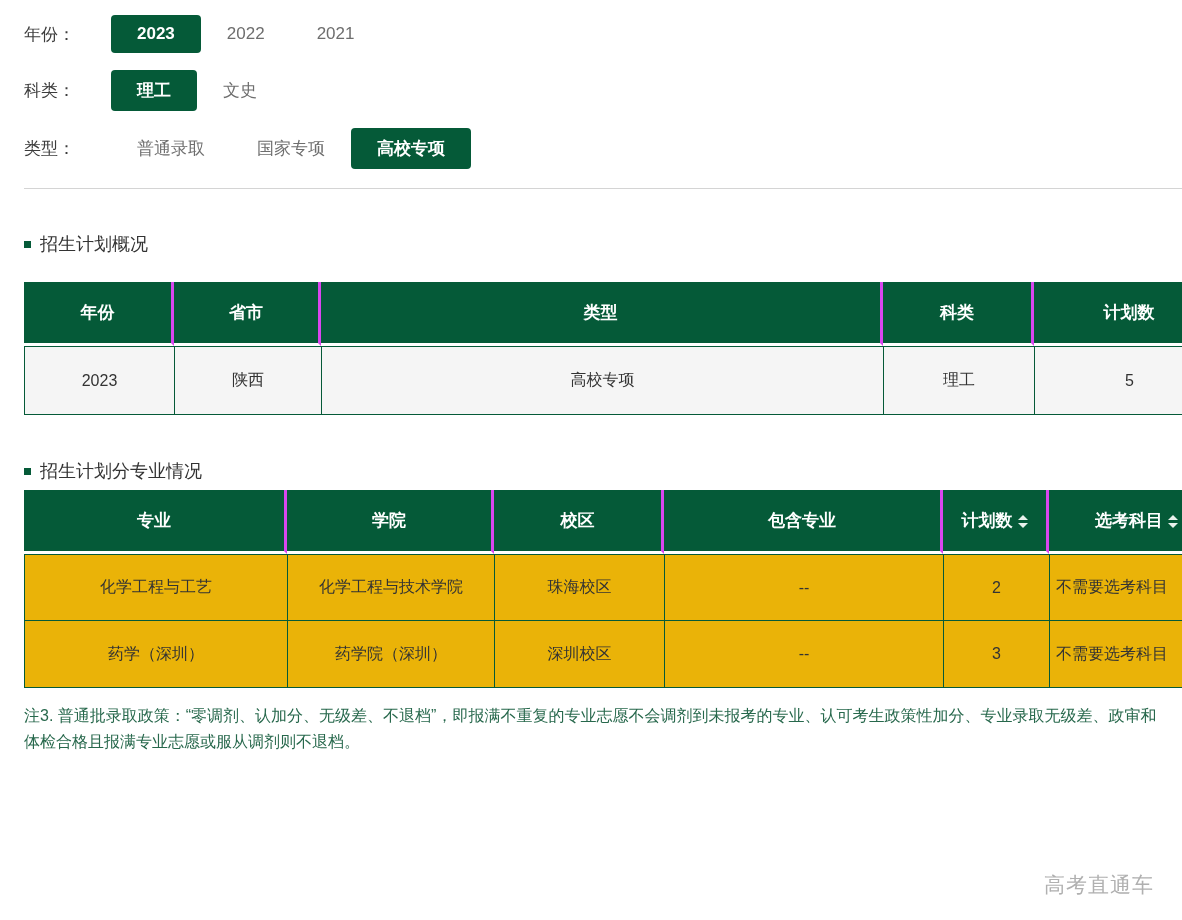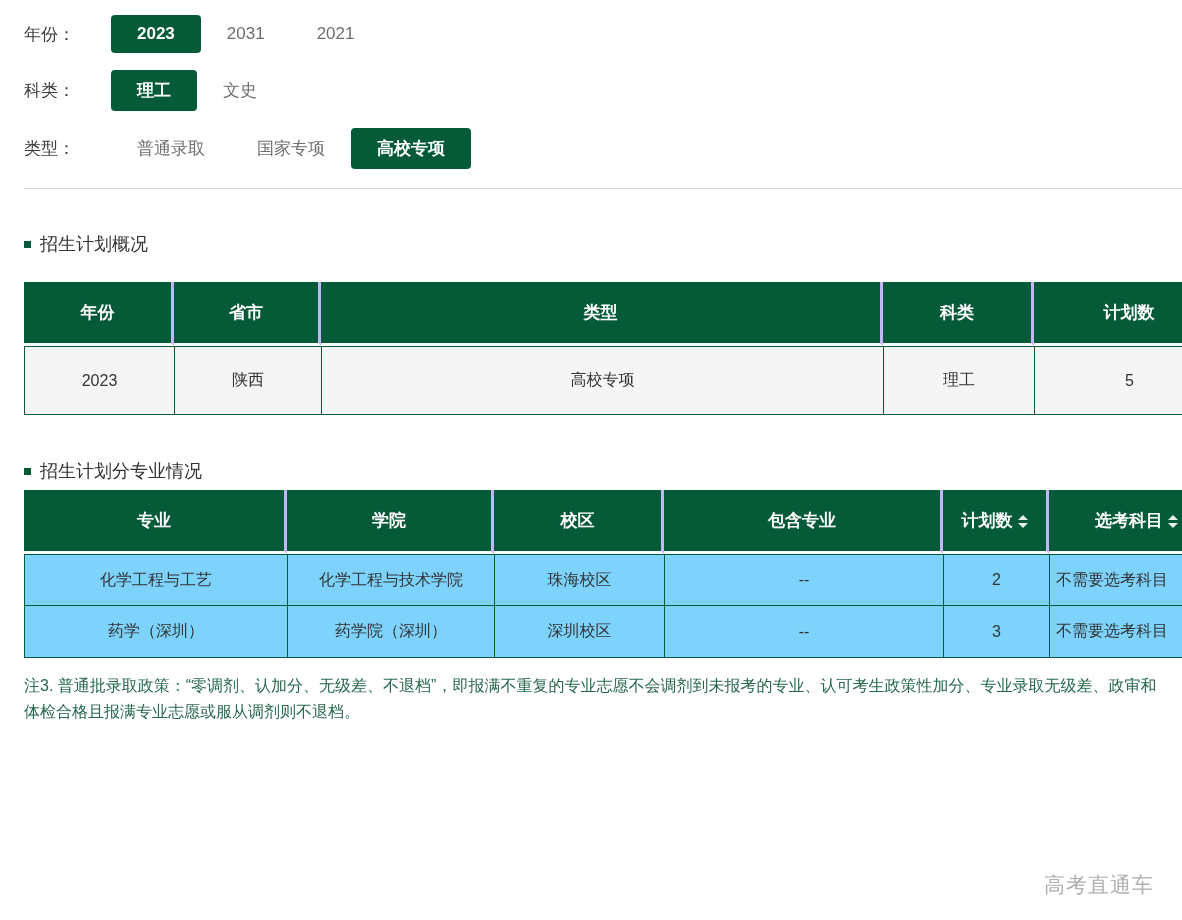--- a/index.html
+++ b/index.html
@@ -42,28 +42,28 @@
   }
 
   
   .table-wrap{width:1158px;overflow:hidden;}
   .table-wrap.t1{margin-top:26px;}
   .table-wrap.t2{margin-top:7px;}
   table{border-collapse:separate;border-spacing:0;table-layout:fixed;width:1200px;}
   th{
     background:var(--accent);color:#fff;font-weight:bold;font-size:17px;
     text-align:center;height:64px;
-    border-right:3px solid #c4b5fd;border-bottom:3px solid #fff;
+    border-right:3px solid #d946ef;border-bottom:3px solid #fff;
     padding:0;
   }
   th:last-child{border-right:none;}
   td{
-    font-size:16px;color:#333;text-align:center;background:#7dd3fc;
+    font-size:16px;color:#333;text-align:center;background:#eab308;
     border-left:1px solid var(--accent);border-bottom:1px solid var(--accent);
-    height:52px;padding:0 4px;
+    height:67px;padding:0 4px;
   }
   tbody tr:first-child td{border-top:1px solid var(--accent);}
   .t1 td{background:#f5f5f5;height:69px;}
   .t2 td.cell-subjects{text-align:left;padding-left:6px;}
 
   .sort{display:inline-flex;flex-direction:column;gap:3px;margin-left:5px;vertical-align:middle;}
   .sort i{display:block;width:0;height:0;border-left:5px solid transparent;border-right:5px solid transparent;}
   .sort .up{border-bottom:5px solid #e9f1ec;}
   .sort .down{border-top:5px solid #e9f1ec;}
 
@@ -78,21 +78,21 @@
 </style>
 </head>
 <body>
 
 <div class="page">
 
   <div class="filter-row">
     <span class="f-label">年份：</span>
     <div class="f-options">
       <span class="opt selected">2023</span>
-      <span class="opt">2031</span>
+      <span class="opt">2022</span>
       <span class="opt">2021</span>
     </div>
   </div>
 
   <div class="filter-row">
     <span class="f-label">科类：</span>
     <div class="f-options">
       <span class="opt selected">理工</span>
       <span class="opt">文史</span>
     </div>

